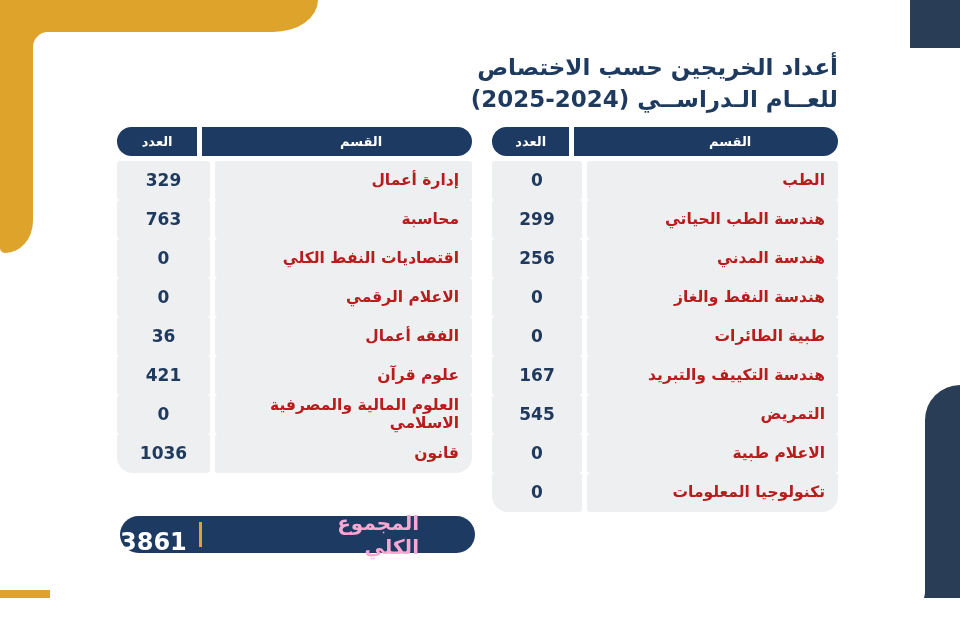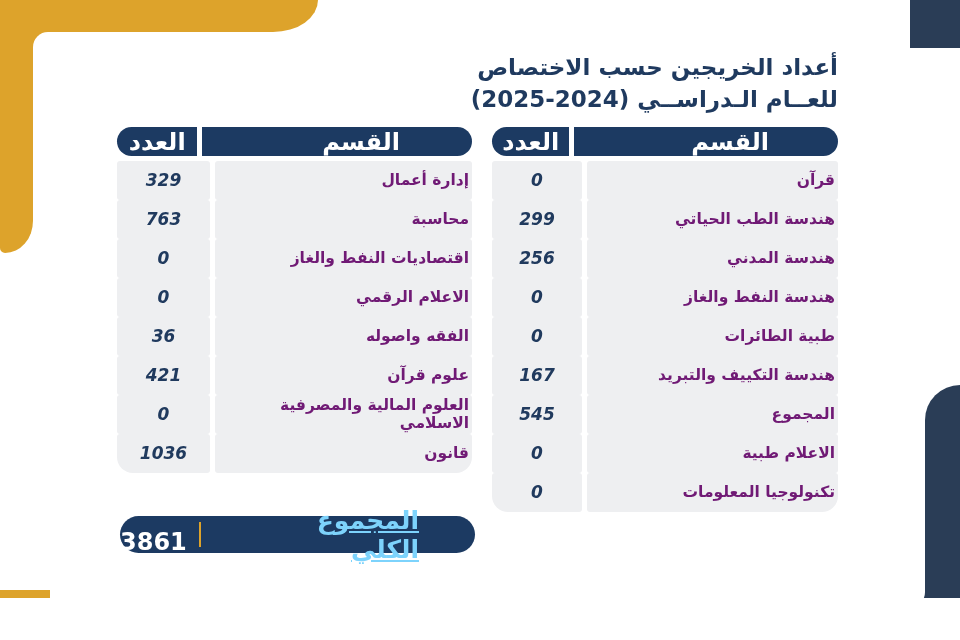--- a/index.html
+++ b/index.html
@@ -23,46 +23,46 @@
 
   .title{
     position:absolute;top:52px;right:122px;width:480px;direction:rtl;text-align:right;
     color:#1F3A5F;font-weight:bold;font-size:23px;line-height:1.38;
   }
   .title .year{direction:ltr;unicode-bidi:isolate;margin-left:20px;}
 
   .gtable{position:absolute;top:127px;display:flex;flex-direction:column;gap:4.5px;}
   .thead{display:flex;direction:rtl;gap:5px;height:29px;}
   .th{
-    background:#1C3A62;color:#ffffff;font-size:24px;font-weight:bold;
+    background:#1C3A62;color:#ffffff;font-size:13px;font-weight:bold;
     display:flex;align-items:center;justify-content:center;
   }
   .th-dept{border-radius:0 15px 15px 0;padding-left:48px;}
   .th-count{border-radius:15px 0 0 15px;}
 
   .table-right{left:492px;width:346px;}
   .table-right .th-dept,.table-right .cell-dept{width:251px;}
   .table-right .th-count,.table-right .cell-count{width:90px;}
   .table-left{left:117px;width:355px;}
   .table-left .th-dept,.table-left .cell-dept{width:257px;}
   .table-left .th-count,.table-left .cell-count{width:93px;}
 
   .row{display:flex;direction:rtl;gap:5px;height:39px;}
   .cell{background:#EEEFF1;display:flex;align-items:center;border-radius:3px;box-sizing:border-box;}
-  .cell-dept{justify-content:flex-start;padding-right:3px;color:#701a75;font-size:15.5px;font-weight:600;}
-  .cell-count{justify-content:center;color:#203A5E;font-size:17px;font-weight:bold;font-style:italic;}
+  .cell-dept{justify-content:flex-start;padding-right:13px;color:#b91c1c;font-size:15.5px;font-weight:600;}
+  .cell-count{justify-content:center;color:#203A5E;font-size:17px;font-weight:bold;}
   .row:last-child .cell-dept{border-bottom-right-radius:16px;}
   .row:last-child .cell-count{border-bottom-left-radius:16px;}
 
   .total-pill{
     position:absolute;left:120px;top:516px;width:355px;height:37px;background:#1C3A62;
     border-radius:19px;display:flex;direction:rtl;align-items:center;
     padding-right:56px;box-sizing:border-box;
   }
-  .total-label{color:#7dd3fc;font-size:25px;font-weight:bold;text-decoration:underline;}
+  .total-label{color:#f9a8d4;font-size:20px;font-weight:bold;}
   .total-divider{width:3px;height:25px;background:#DDA32B;margin-right:78px;margin-left:12px;}
   .total-value{flex:1;text-align:center;color:#fff;font-size:24px;font-weight:bold;margin-top:14px;}
 </style>
 </head>
 <body>
 
 <div class="page">
 
   <div class="decor gold" id="gold-top"></div>
   <div class="decor gold" id="gold-left"></div>
@@ -83,21 +83,21 @@
     </div>
   </div>
 
   <div class="gtable table-right">
     <div class="thead">
       <div class="th th-dept">القسم</div>
       <div class="th th-count">العدد</div>
     </div>
     <div class="tbody" id="tbody-right">
         <div class="row">
-          <div class="cell cell-dept">قرآن</div>
+          <div class="cell cell-dept">الطب</div>
           <div class="cell cell-count">0</div>
         </div>
         <div class="row">
           <div class="cell cell-dept">هندسة الطب الحياتي</div>
           <div class="cell cell-count">299</div>
         </div>
         <div class="row">
           <div class="cell cell-dept">هندسة المدني</div>
           <div class="cell cell-count">256</div>
         </div>
@@ -107,21 +107,21 @@
         </div>
         <div class="row">
           <div class="cell cell-dept">طبية الطائرات</div>
           <div class="cell cell-count">0</div>
         </div>
         <div class="row">
           <div class="cell cell-dept">هندسة التكييف والتبريد</div>
           <div class="cell cell-count">167</div>
         </div>
         <div class="row">
-          <div class="cell cell-dept">المجموع</div>
+          <div class="cell cell-dept">التمريض</div>
           <div class="cell cell-count">545</div>
         </div>
         <div class="row">
           <div class="cell cell-dept">الاعلام طبية</div>
           <div class="cell cell-count">0</div>
         </div>
         <div class="row">
           <div class="cell cell-dept">تكنولوجيا المعلومات</div>
           <div class="cell cell-count">0</div>
         </div>
@@ -136,29 +136,29 @@
     <div class="tbody" id="tbody-left">
         <div class="row">
           <div class="cell cell-dept">إدارة أعمال</div>
           <div class="cell cell-count">329</div>
         </div>
         <div class="row">
           <div class="cell cell-dept">محاسبة</div>
           <div class="cell cell-count">763</div>
         </div>
         <div class="row">
-          <div class="cell cell-dept">اقتصاديات النفط والغاز</div>
+          <div class="cell cell-dept">اقتصاديات النفط الكلي</div>
           <div class="cell cell-count">0</div>
         </div>
         <div class="row">
           <div class="cell cell-dept">الاعلام الرقمي</div>
           <div class="cell cell-count">0</div>
         </div>
         <div class="row">
-          <div class="cell cell-dept">الفقه واصوله</div>
+          <div class="cell cell-dept">الفقه أعمال</div>
           <div class="cell cell-count">36</div>
         </div>
         <div class="row">
           <div class="cell cell-dept">علوم قرآن</div>
           <div class="cell cell-count">421</div>
         </div>
         <div class="row">
           <div class="cell cell-dept">العلوم المالية والمصرفية الاسلامي</div>
           <div class="cell cell-count">0</div>
         </div>

